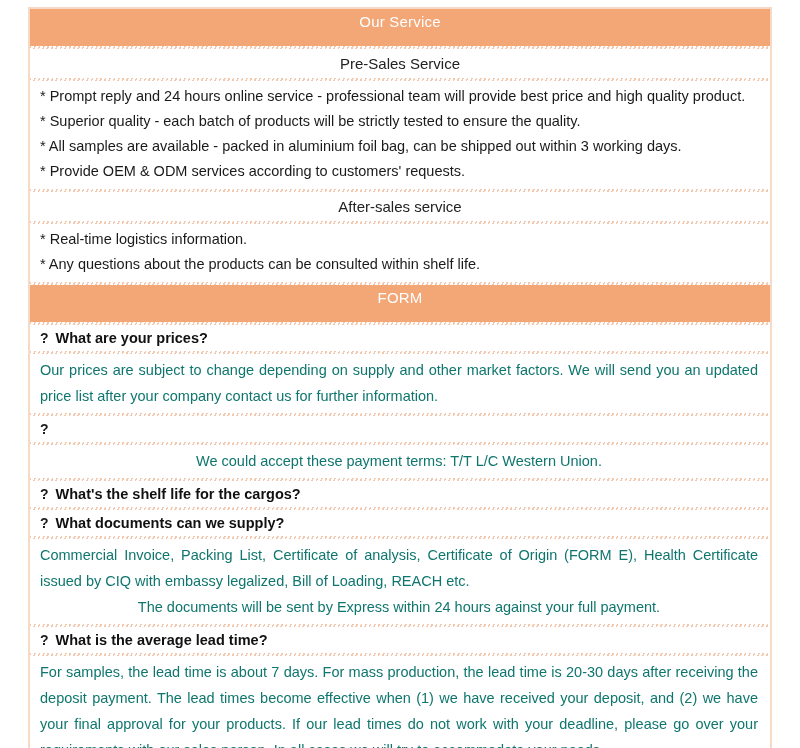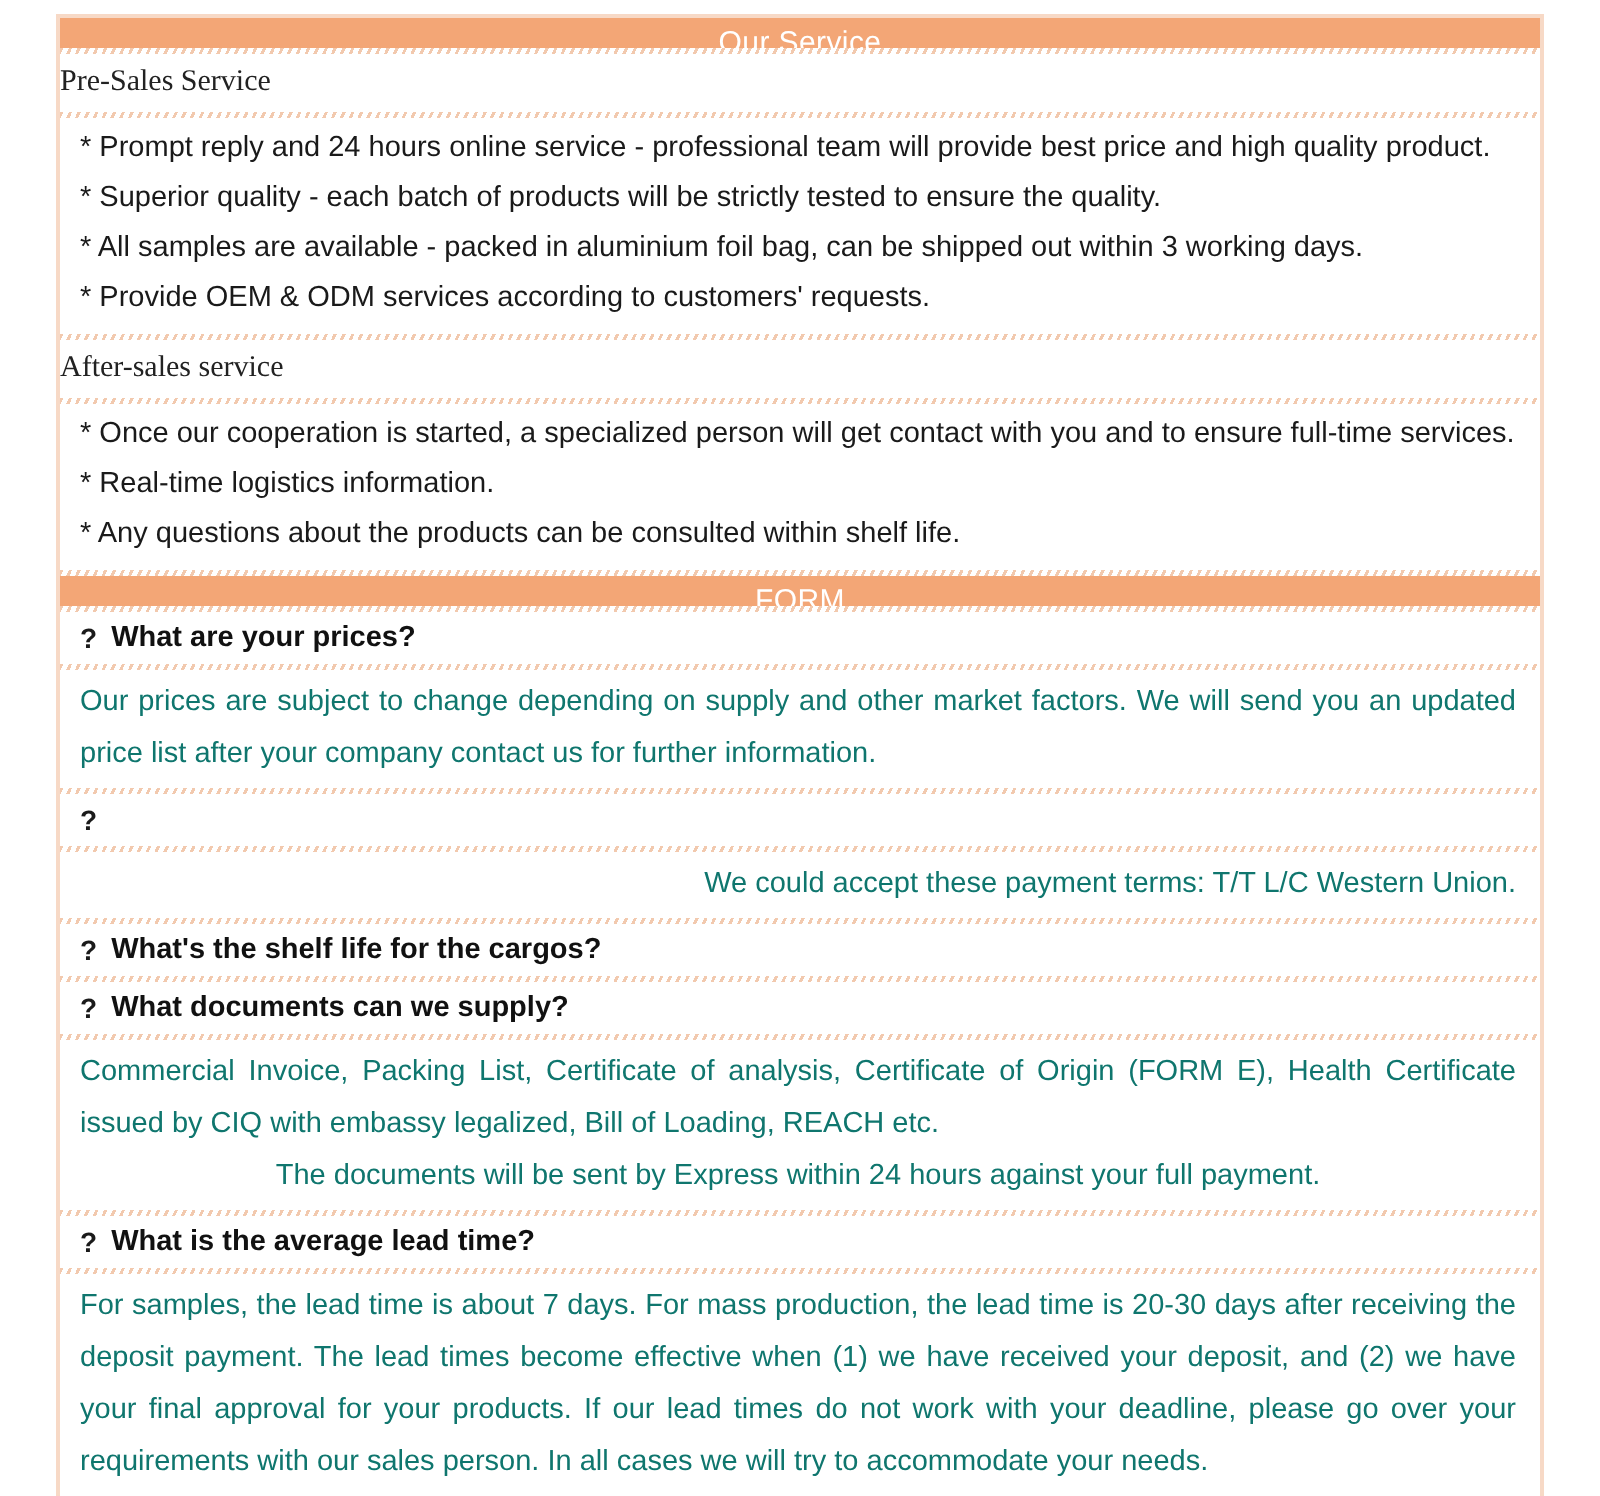--- a/index.html
+++ b/index.html
@@ -51,31 +51,31 @@
     margin-top: 3px;
   }
 
   
   .banner {
     background: #f3a676;
     color: #ffffff;
     text-align: center;
     font-size: 15px;
     line-height: 25px;
-    height: 15px;
+    height: 37px;
     letter-spacing: .2px;
   }
 
   
   .subhead {
+    text-align: center;
     font-size: 15px;
     line-height: 29px;
     height: 29px;
     color: #222222;
-    font-family: Liberation Serif, serif;
   }
 
   
   .bullets {
     padding: 3px 20px 5px 10px;
   }
   .bullets .bullet-line {
     font-size: 14.5px;
     line-height: 25px;
     color: #1a1a1a;
@@ -101,21 +101,21 @@
 
   
   .faq-a {
     padding: 3px 12px 4px 10px;
     font-size: 14.5px;
     line-height: 26px;
     color: #0f766e;
     text-align: justify;
     text-justify: inter-word;
   }
-  .faq-a.nojustify { text-align: right; }
+  .faq-a.nojustify { text-align: center; }
   .faq-a p { margin: 0; }
 </style>
 </head>
 <body>
 
 <div class="service-table">
 
   <div class="row banner">
     <span>Our Service</span>
   </div>
@@ -129,21 +129,20 @@
     <div class="bullet-line">* Superior quality - each batch of products will be strictly tested to ensure the quality.</div>
     <div class="bullet-line">* All samples are available - packed in aluminium foil bag, can be shipped out within 3 working days.</div>
     <div class="bullet-line">* Provide OEM &amp; ODM services according to customers' requests.</div>
   </div>
 
   <div class="row subhead">
     <span>After-sales service</span>
   </div>
 
   <div class="row bullets">
-    <div class="bullet-line">* Once our cooperation is started, a specialized person will get contact with you and to ensure full-time services.</div>
     <div class="bullet-line">* Real-time logistics information.</div>
     <div class="bullet-line">* Any questions about the products can be consulted within shelf life.</div>
   </div>
 
   <div class="row banner">
     <span>FORM</span>
   </div>
 
   <div class="row faq-q">
     <span class="qmark">?</span>

